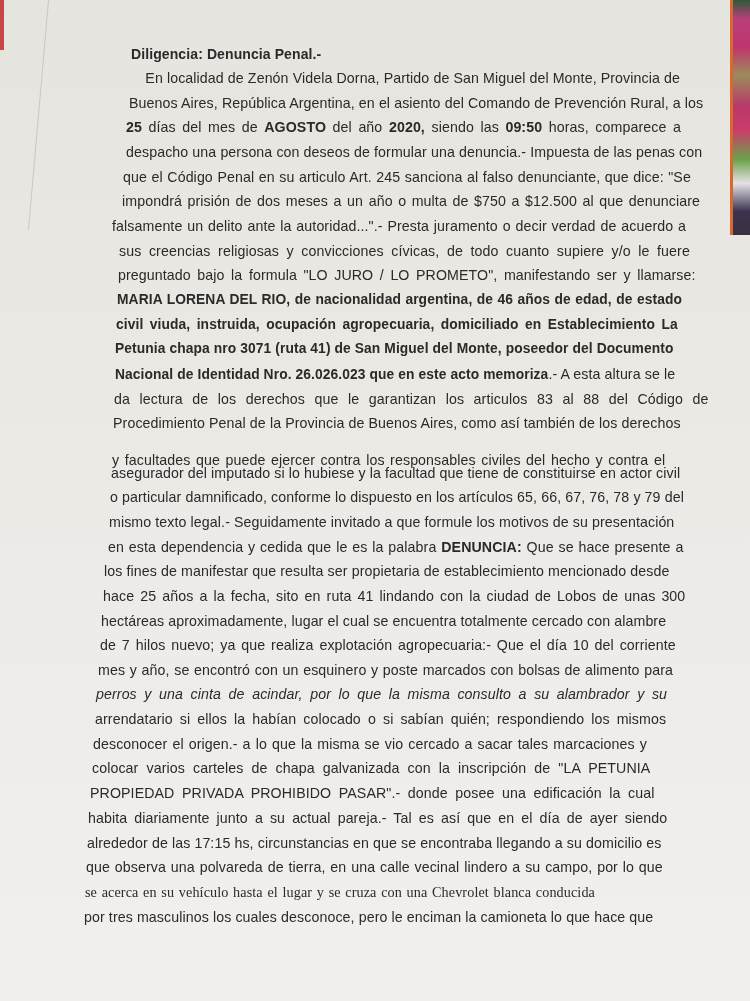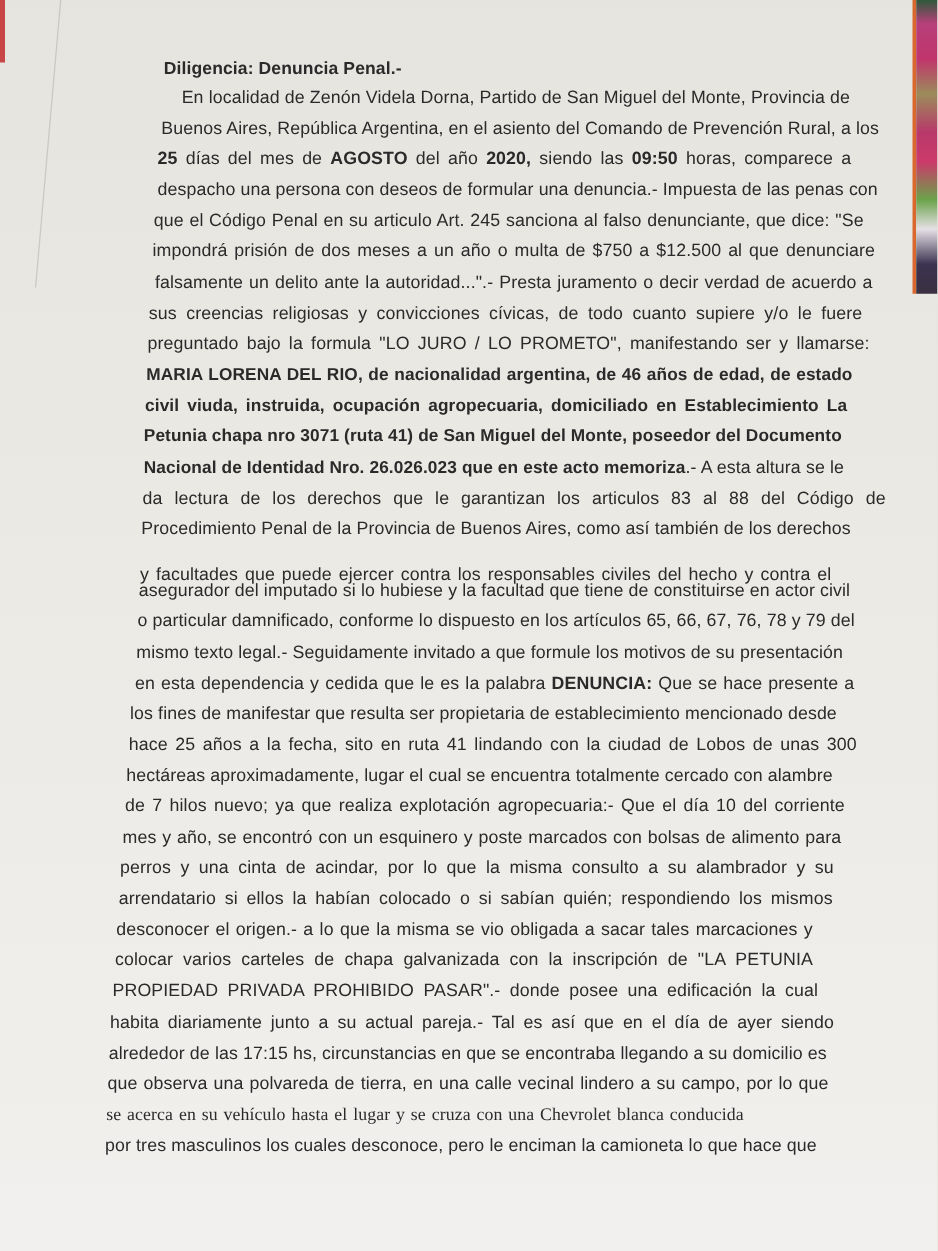--- a/index.html
+++ b/index.html
@@ -53,42 +53,42 @@
   <div class="line" style="left:131px; top:46px; font-size:14px;"><span class="title">Diligencia: Denuncia Penal</span><span class="b">.-</span></div>
 
   <div class="line just" style="left:130px; top:70px; width:550px;justify-content:flex-end;">
       <span>En localidad de Zenón Videla Dorna, Partido de San Miguel del Monte, Provincia de</span>
     </div>
   <div class="line" style="left:129px; top:95px; width:555px;"><span>Buenos Aires, República Argentina, en el asiento del Comando de Prevención Rural, a los</span></div>
   <div class="line" style="left:126px; top:119px; width:560px; word-spacing:2.5px;"><span class="b">25</span><span> días del mes de </span><span class="b">AGOSTO</span><span> del año </span><span class="b">2020,</span><span> siendo las </span><span class="bu">09:50</span><span> horas, comparece a</span></div>
   <div class="line" style="left:126px; top:144px;"><span>despacho una persona con deseos de formular una denuncia.- Impuesta de las penas con</span></div>
   <div class="line" style="left:123px; top:169px; word-spacing:0.5px;"><span>que el Código Penal en su articulo Art. 245 sanciona al falso denunciante, que dice: "Se</span></div>
   <div class="line" style="left:122px; top:193px; word-spacing:1.5px;"><span>impondrá prisión de dos meses a un año o multa de $750 a $12.500 al que denunciare</span></div>
-  <div class="line" style="left:124px; top:218px; word-spacing:0.8px;"><span>falsamente un delito ante la autoridad...".- Presta juramento o decir verdad de acuerdo a</span></div>
+  <div class="line" style="left:112px; top:218px; word-spacing:0.8px;"><span>falsamente un delito ante la autoridad...".- Presta juramento o decir verdad de acuerdo a</span></div>
   <div class="line" style="left:119px; top:243px; word-spacing:3.5px;"><span>sus creencias religiosas y convicciones cívicas, de todo cuanto supiere y/o le fuere</span></div>
   <div class="line" style="left:118px; top:267px; word-spacing:2.5px;"><span>preguntado bajo la formula "LO JURO / LO PROMETO", manifestando ser y llamarse:</span></div>
   <div class="line bu" style="left:117px; top:292px; font-size:13.8px; word-spacing:0.5px;"><span>MARIA LORENA DEL RIO, de nacionalidad argentina, de 46 años de edad, de estado</span></div>
   <div class="line bu" style="left:116px; top:317px; font-size:13.8px; word-spacing:2.5px;"><span>civil viuda, instruida, ocupación agropecuaria, domiciliado en Establecimiento La</span></div>
   <div class="line bu" style="left:115px; top:341px; font-size:13.8px;"><span>Petunia chapa nro 3071 (ruta 41) de San Miguel del Monte, poseedor del Documento</span></div>
   <div class="line" style="left:115px; top:366px;"><span class="bu" style="font-size:13.8px;">Nacional de Identidad Nro. 26.026.023 que en este acto memoriza</span><span>.- A esta altura se le</span></div>
   <div class="line" style="left:114px; top:391px; word-spacing:5.5px;"><span>da lectura de los derechos que le garantizan los articulos 83 al 88 del Código de</span></div>
   <div class="line" style="left:113px; top:415px;"><span>Procedimiento Penal de la Provincia de Buenos Aires, como así  también de los derechos</span></div>
   <div class="line" style="left:112px; top:452px; word-spacing:1.5px;text-align:center;"><span>y facultades que puede ejercer contra los responsables civiles del hecho y contra el</span></div>
   <div class="line" style="left:111px; top:465px;"><span>asegurador del imputado si lo hubiese y la facultad que tiene de constituirse en actor civil</span></div>
   <div class="line" style="left:110px; top:489px;"><span>o particular damnificado, conforme lo dispuesto en los artículos 65, 66, 67, 76, 78 y 79 del</span></div>
   <div class="line" style="left:109px; top:514px;"><span>mismo texto legal.- Seguidamente invitado a que formule los motivos de su presentación</span></div>
   <div class="line" style="left:108px; top:539px; word-spacing:0.8px;"><span>en esta dependencia y cedida que le es la palabra </span><span class="bu">DENUNCIA</span><span class="b">:</span><span> Que se hace presente a</span></div>
   <div class="line" style="left:104px; top:563px;"><span>los fines de manifestar que resulta ser propietaria de establecimiento mencionado desde</span></div>
   <div class="line" style="left:103px; top:588px; word-spacing:2px;"><span>hace 25 años a la fecha, sito en ruta 41 lindando con la ciudad de Lobos de unas 300</span></div>
   <div class="line" style="left:101px; top:613px;"><span>hectáreas aproximadamente, lugar el cual se encuentra totalmente cercado con alambre</span></div>
   <div class="line" style="left:100px; top:637px; word-spacing:1.8px;"><span>de 7 hilos nuevo; ya que realiza explotación agropecuaria:- Que el día 10 del corriente</span></div>
   <div class="line" style="left:98px; top:662px; word-spacing:0.6px;"><span>mes y año, se encontró con un esquinero y poste marcados con bolsas de alimento para</span></div>
-  <div class="line" style="left:96px; top:686px; word-spacing:3.5px;"><span>perros y una cinta de acindar, por lo que la misma consulto a su alambrador  y su</span></div>
+  <div class="line" style="left:96px; top:686px; word-spacing:3.5px;font-style:italic;"><span>perros y una cinta de acindar, por lo que la misma consulto a su alambrador  y su</span></div>
   <div class="line" style="left:95px; top:711px; word-spacing:3px;"><span>arrendatario si ellos la habían colocado o si sabían quién; respondiendo los mismos</span></div>
-  <div class="line" style="left:93px; top:736px; word-spacing:1px;"><span>desconocer el origen.-  a lo que la misma se vio obligada a sacar tales marcaciones y</span></div>
+  <div class="line" style="left:93px; top:736px; word-spacing:1px;"><span>desconocer el origen.-  a lo que la misma se vio cercado a sacar tales marcaciones y</span></div>
   <div class="line" style="left:92px; top:760px; word-spacing:4px;"><span>colocar varios carteles de chapa galvanizada con la inscripción de "LA PETUNIA</span></div>
   <div class="line" style="left:90px; top:785px; word-spacing:3.5px;"><span>PROPIEDAD PRIVADA PROHIBIDO PASAR".-  donde posee una edificación la cual</span></div>
   <div class="line" style="left:88px; top:810px; word-spacing:3px;"><span>habita diariamente junto a su actual pareja.- Tal es así que en el día de ayer siendo</span></div>
   <div class="line" style="left:87px; top:835px;"><span>alrededor de las 17:15 hs, circunstancias en que se encontraba llegando a su domicilio es</span></div>
   <div class="line" style="left:86px; top:859px; word-spacing:0.8px;"><span>que observa una polvareda de tierra, en una calle vecinal lindero a su campo, por lo que</span></div>
   <div class="line" style="left:85px; top:884px; word-spacing:1px;font-family:Liberation Serif, serif;"><span>se acerca en su vehículo hasta el lugar y se cruza con una Chevrolet blanca conducida</span></div>
   <div class="line" style="left:84px; top:909px;"><span>por tres masculinos los cuales desconoce, pero le enciman la camioneta lo que hace que</span></div>
 </div>
 
 </body></html>

